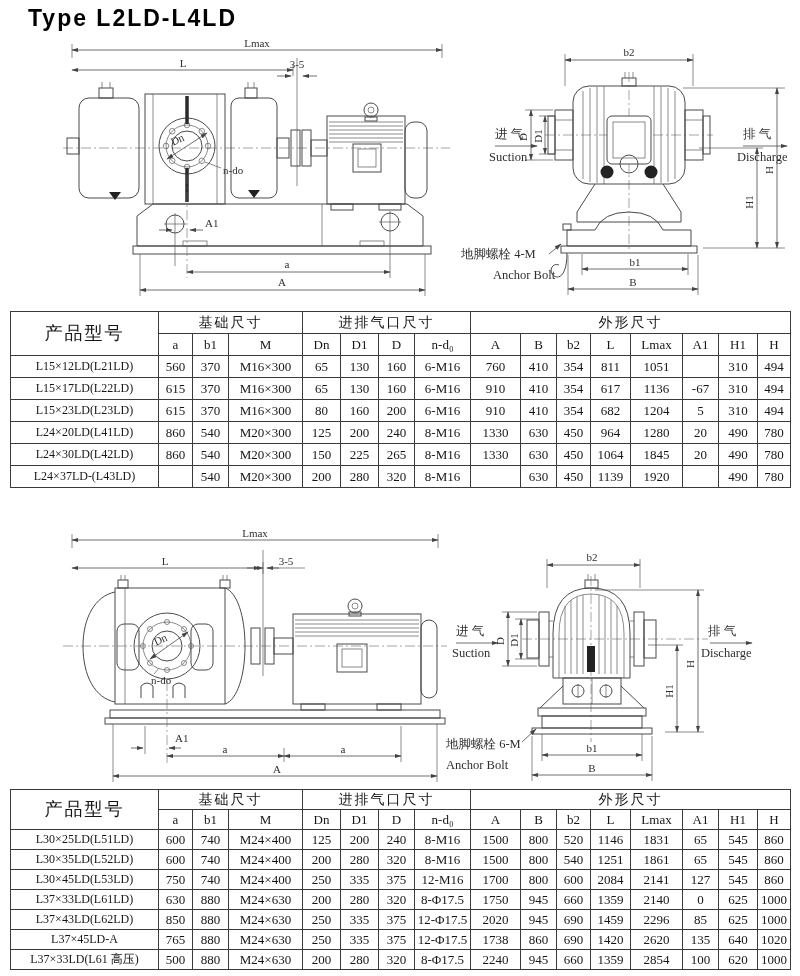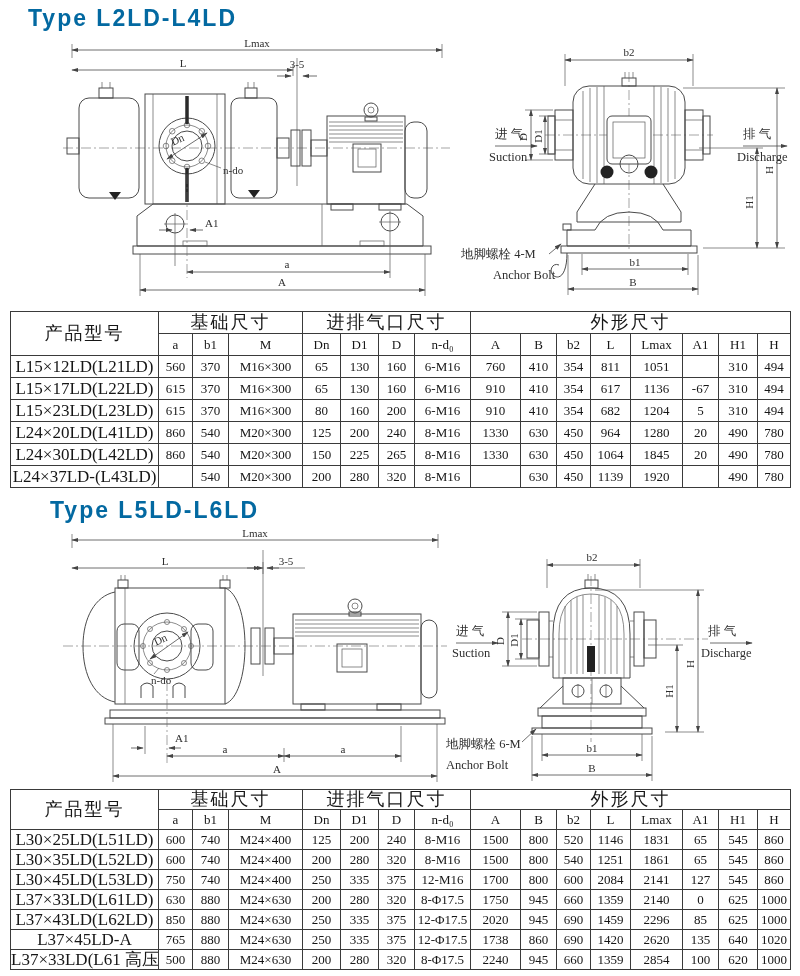--- a/index.html
+++ b/index.html
@@ -1,19 +1,19 @@
 <!DOCTYPE html>
 <html><head>
 <meta charset="utf-8">
 <style>
   html,body{margin:0;padding:0;background:#ffffff;}
   .page{position:relative;width:800px;height:976px;background:#ffffff;overflow:hidden;
         font-family:"Liberation Serif", serif;color:#1c1c1c;}
   .sec-title{position:absolute;margin:0;font-family:"Liberation Sans", sans-serif;
-        font-weight:700;font-size:23px;letter-spacing:2px;color:#0369a1;white-space:nowrap;}
+        font-weight:700;font-size:23px;letter-spacing:2px;color:#000000;white-space:nowrap;}
   #title1{left:28px;top:5px;}
   #title2{left:50px;top:497px;}
   .drawing{position:absolute;}
   #d1{left:55px;top:38px;}
   #d2{left:455px;top:36px;}
   #d3{left:55px;top:526px;}
   #d4{left:440px;top:526px;}
   svg{display:block;}
   svg .ln{stroke:#4a4a4a;fill:none;stroke-width:1;}
   svg .thin{stroke:#5a5a5a;fill:none;stroke-width:.7;}
@@ -25,23 +25,23 @@
   svg text{fill:#2e2e2e;stroke:none;font-family:"Liberation Serif", serif;font-size:11px;}
   svg text.cn{font-size:12.5px;}
   table.spec{position:absolute;left:10px;width:780px;border-collapse:collapse;table-layout:fixed;
         font-size:13px;color:#161616;background:#fff;border:1.5px solid #3a3a3a;}
   #table1{top:311px;}
   #table2{top:789px;}
   .spec th,.spec td{border:1px solid #3a3a3a;text-align:center;vertical-align:middle;
         font-weight:normal;padding:0;white-space:nowrap;overflow:hidden;}
   #table1 th,#table1 td{height:21px;line-height:21px;}
   #table2 th,#table2 td{height:19px;line-height:19px;}
-  .spec th.grp{font-size:18px;letter-spacing:2px;margin-left:28px;}
+  .spec th.grp{font-size:14px;letter-spacing:2px;margin-left:28px;}
   .spec th.modelh{font-size:18px;letter-spacing:2px;}
-  .spec td.model{font-size:17px;}
+  .spec td.model{font-size:12px;}
 </style>
 </head>
 <body>
 
 <div class="page">
 
   <h1 class="sec-title" id="title1">Type L2LD-L4LD</h1>
 
   <div class="drawing" id="d1">
     <svg width="400" height="262" viewBox="0 0 400 262">
@@ -387,21 +387,20 @@
           <td>450</td>
           <td>1139</td>
           <td>1920</td>
           <td></td>
           <td>490</td>
           <td>780</td>
         </tr>
       </tbody>
   </table>
 
-  <h1 class="sec-title" id="title2">Type L5LD-L6LD</h1>
 
   <div class="drawing" id="d3">
     <svg width="400" height="258" viewBox="0 0 400 258">
       <defs>
         <marker id="ar3" viewBox="0 0 10 6" refX="9" refY="3" markerWidth="9" markerHeight="6" orient="auto-start-reverse">
           <path d="M0,0 L10,3 L0,6 Z" fill="#444"></path>
         </marker>
       </defs>
       <g>
         <line class="dim" x1="17" y1="14" x2="383" y2="14" marker-start="url(#ar3)" marker-end="url(#ar3)"></line>

